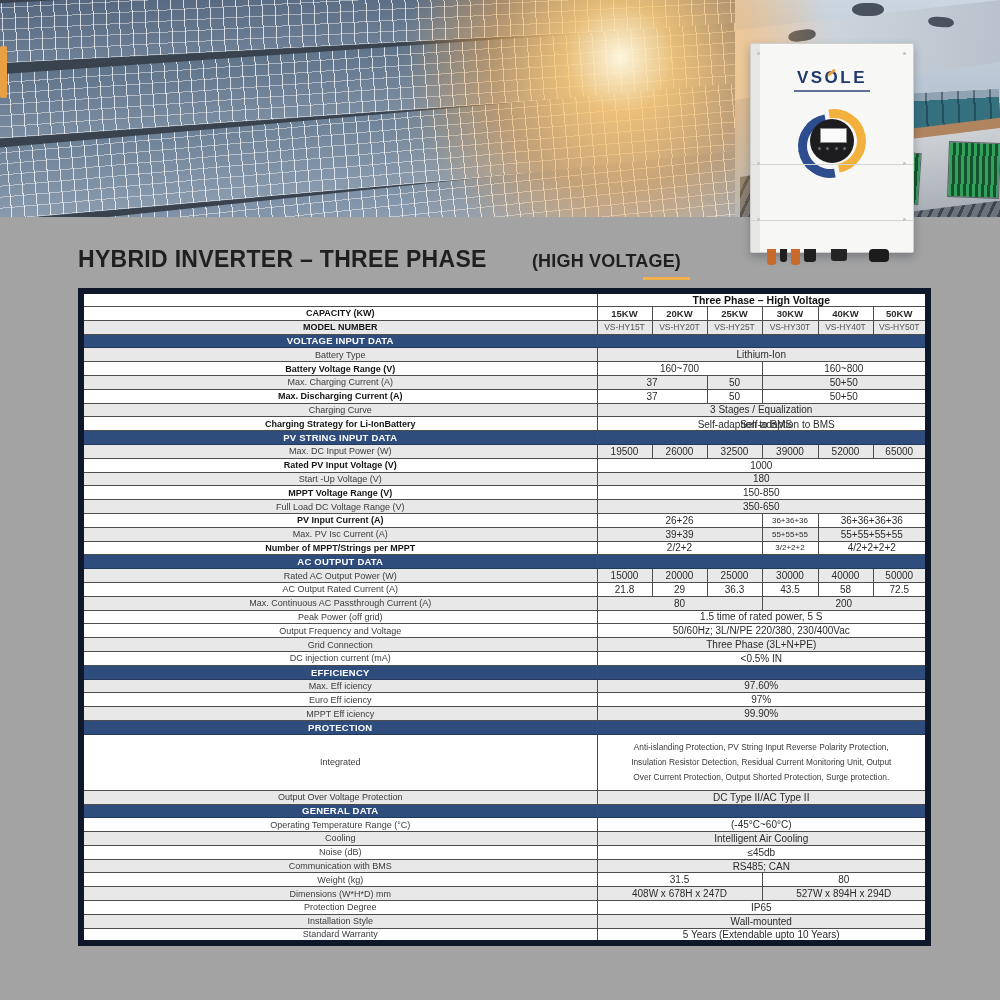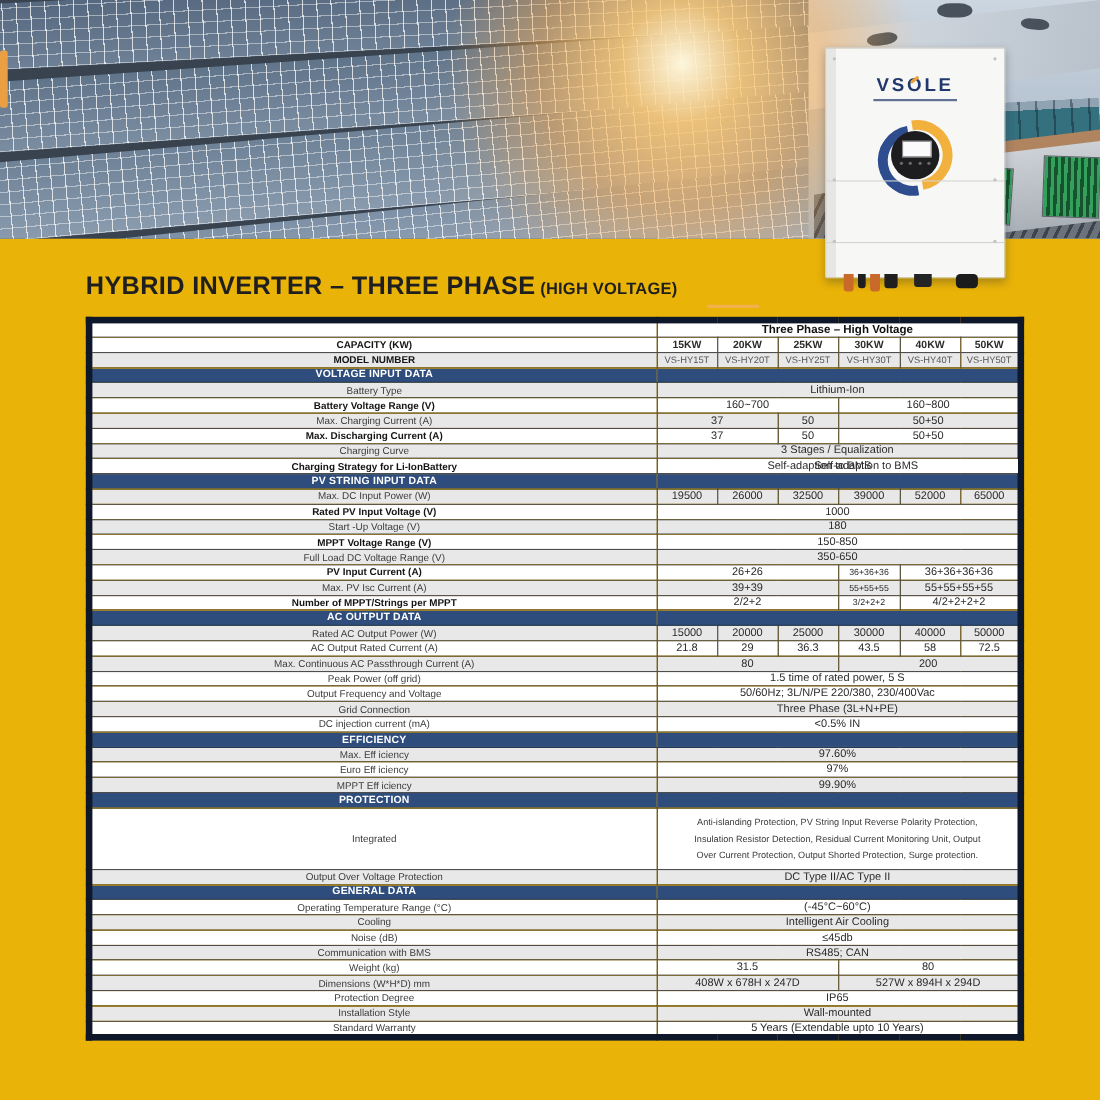--- a/index.html
+++ b/index.html
@@ -1,16 +1,16 @@
 <!DOCTYPE html>
 <html><head>
 <meta charset="utf-8">
 <style>
   html,body{margin:0;padding:0;background:#fff;}
-  .page{position:relative;width:1000px;height:1000px;background:#eab308;overflow:hidden;
+  .page{position:relative;width:1000px;height:1000px;background:#a3a3a3;overflow:hidden;
         font-family:"Liberation Sans",sans-serif;}
 
   
   .hero{position:absolute;left:0;top:0;width:1000px;height:217px;overflow:hidden;background:#39434f;}
   .pband{position:absolute;
      background-image:
        repeating-linear-gradient(90deg, rgba(255,255,255,.75) 0 1px, transparent 1px 13px),
        repeating-linear-gradient(0deg, rgba(255,255,255,.45) 0 1px, transparent 1px 11px),
        linear-gradient(180deg, var(--c1), var(--c2));}
   .pb1{--c1:#55687f;--c2:#6d8095;left:-24px;top:-18px;width:860px;height:60px;transform:rotate(-3deg);}
@@ -71,21 +71,21 @@
   .pg2{left:19px;width:7px;height:13px;background:#1f1f1f;}
   .pg3{left:30px;width:9px;height:16px;background:#c96a2a;}
   .pg4{left:43px;width:12px;height:13px;background:#1f1f1f;}
   .pg5{left:70px;width:16px;height:12px;background:#242424;}
   .pg6{left:108px;width:20px;height:13px;background:#1c1c1c;border-radius:4px;}
 
   
   .titlebar{position:absolute;left:78px;top:246px;white-space:nowrap;color:#1f1f1f;}
   .t1{font-size:23px;font-weight:700;letter-spacing:.3px;}
   .t2{font-size:23px;font-weight:800;letter-spacing:.3px;}
-  .t3{font-size:15px;font-weight:800;letter-spacing:.2px;}
+  .t3{font-size:18px;font-weight:800;letter-spacing:.2px;margin-left:40px;}
   .tunderline{position:absolute;left:643px;top:277px;width:47px;height:2.5px;background:#f2b14c;}
 
   
   .spec{position:absolute;left:78px;top:288px;width:847px;border-collapse:collapse;table-layout:fixed;
         border:6px solid #0f172a;}
   .spec td{border:1px solid #4d4d4d;padding:0;overflow:hidden;white-space:nowrap;}
   .spec tr{height:13.8px;}
   .spec tr.tall{height:56px;}
   .lbl{font-size:9px;color:#3c3c3c;padding-left:4px;text-align:center;}
   .lbl.b{font-weight:700;color:#141414;}

